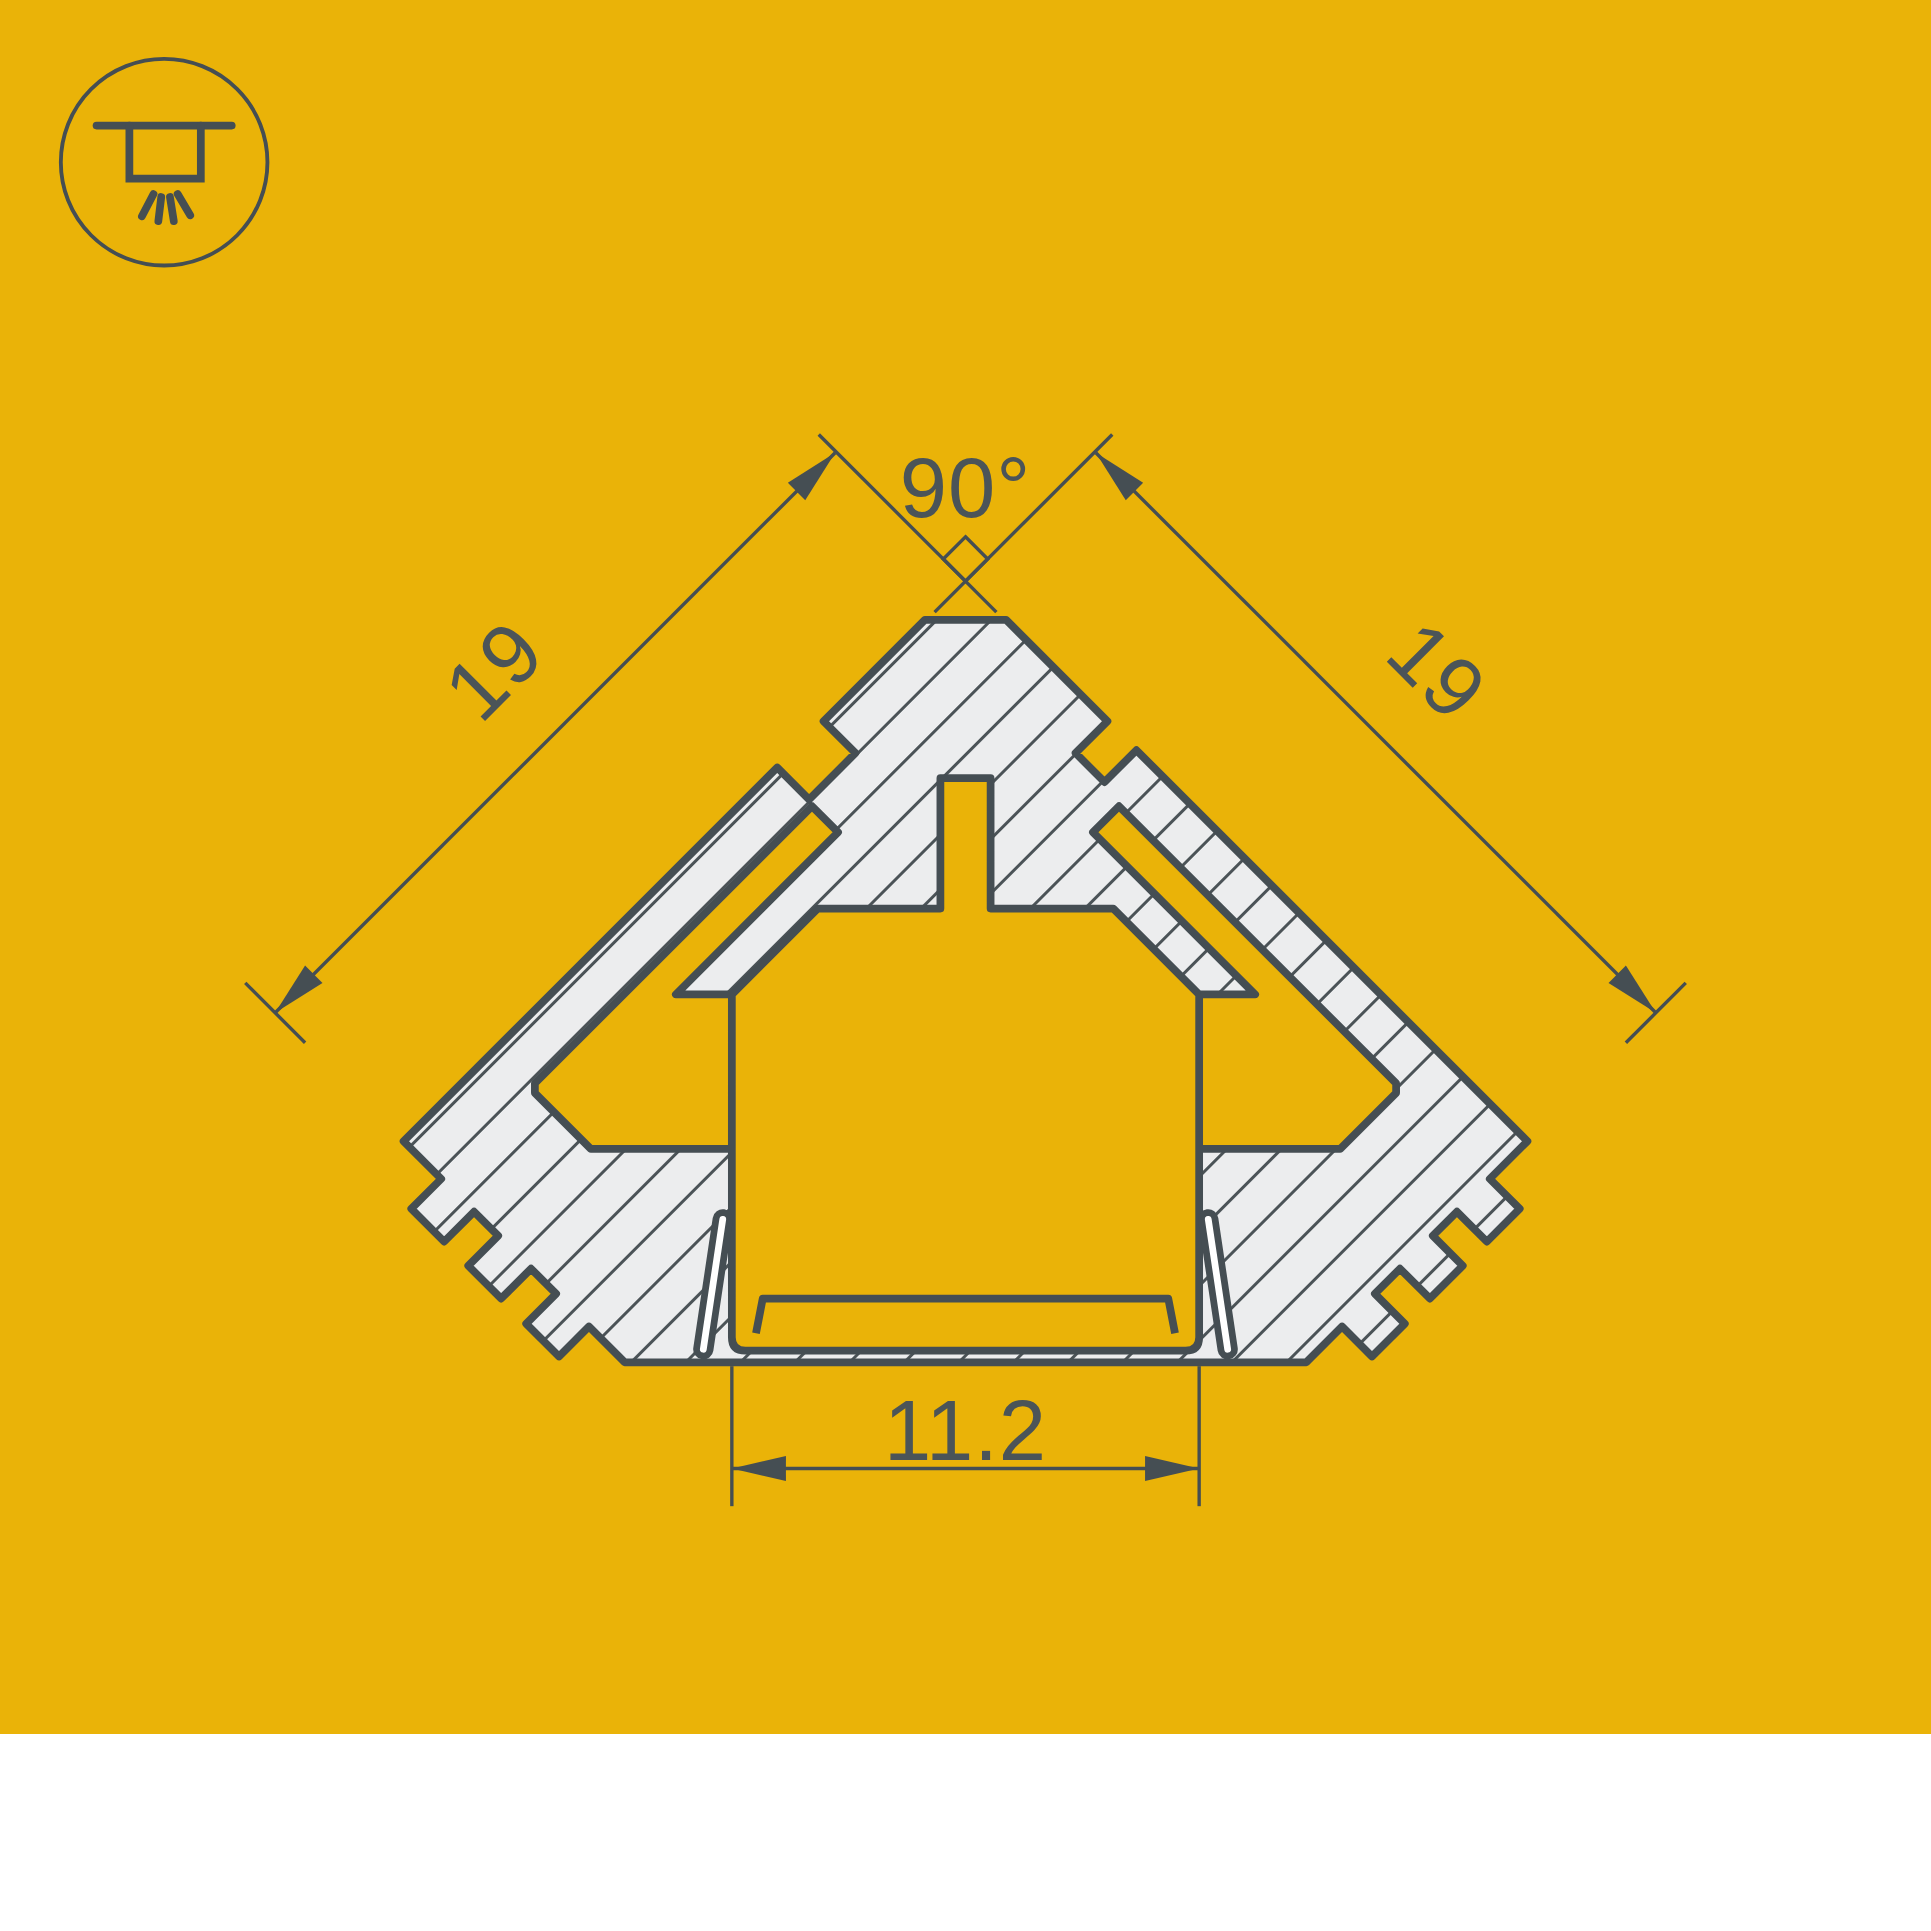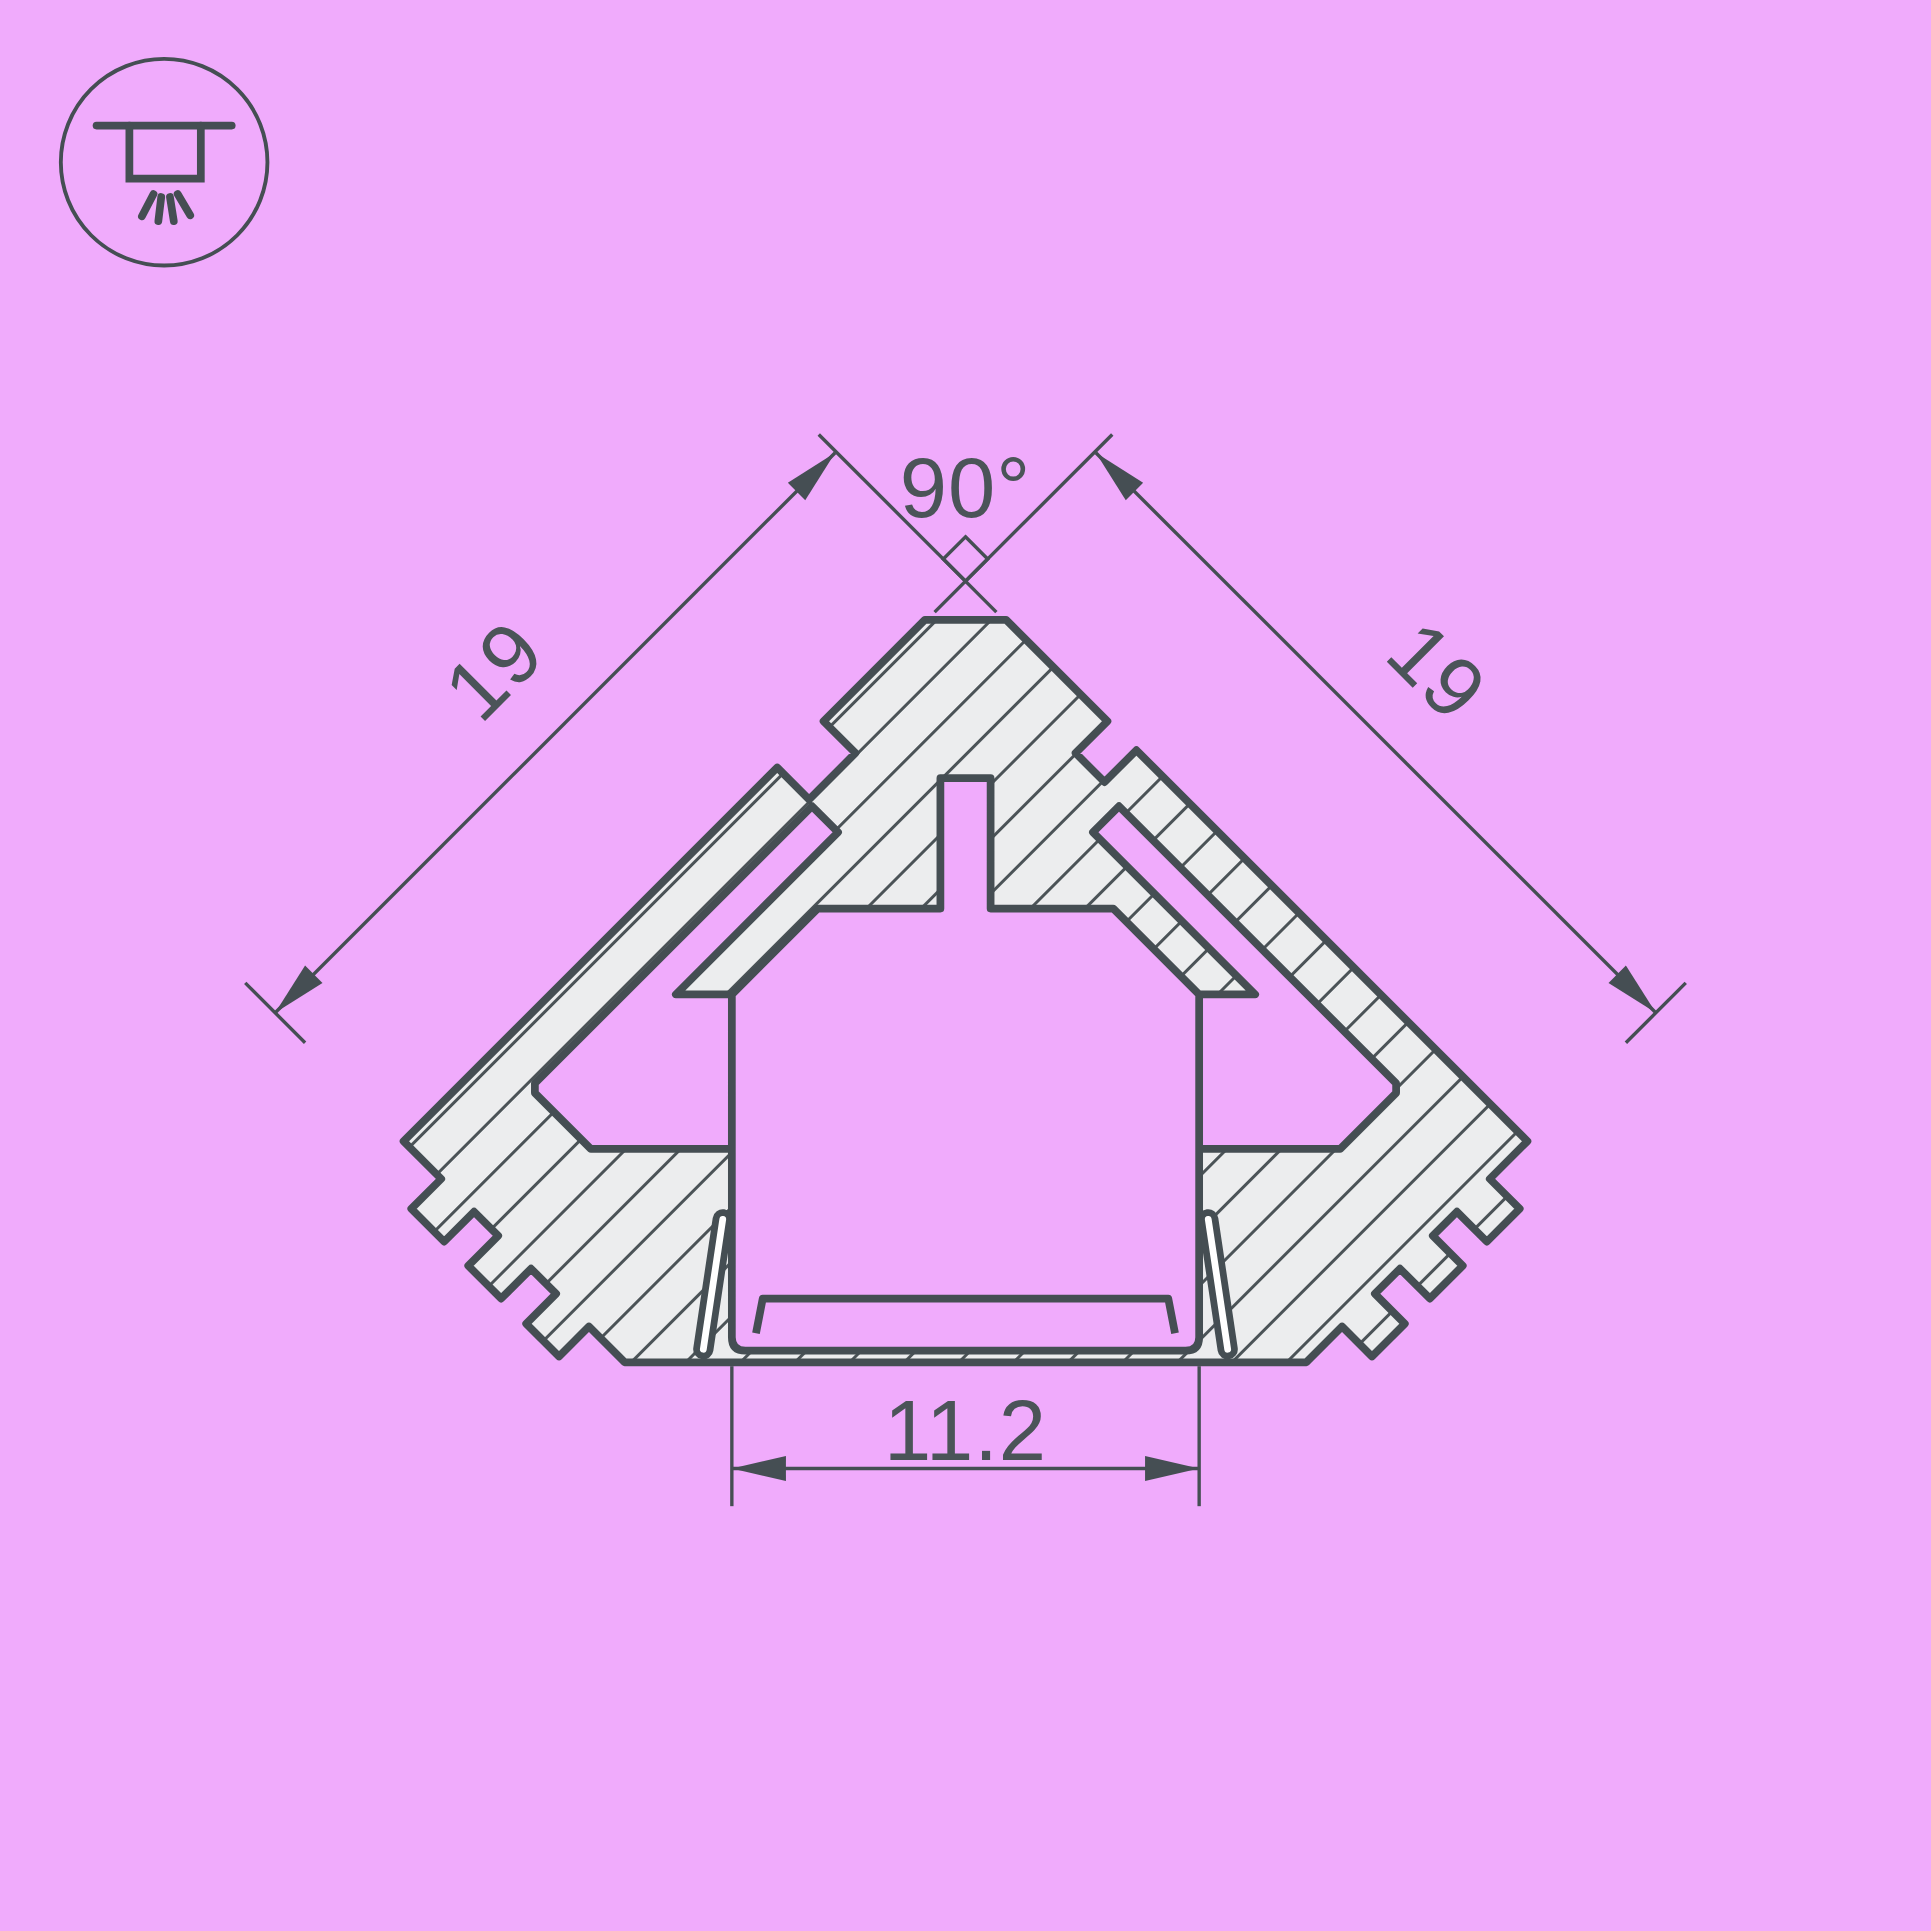--- a/index.html
+++ b/index.html
@@ -1,16 +1,16 @@
 <!DOCTYPE html>
 <html><head>
 <meta charset="utf-8">
 <style>
   html,body{margin:0;padding:0;background:#ffffff;}
-  .page{width:1931px;height:1931px;position:relative;background:#f0abfc;
+  .page{width:1931px;height:1734px;position:relative;background:#eab308;
         font-family:"Liberation Sans", sans-serif;}
   svg{display:block;}
   text{font-family:"Liberation Sans", sans-serif;}
   .dim-text{font-size:88px;fill:#4b5458;letter-spacing:1px;}
 </style>
 </head>
 <body>
 
 <div class="page">
 <svg width="1931" height="1931" viewBox="0 0 2000 2000">

